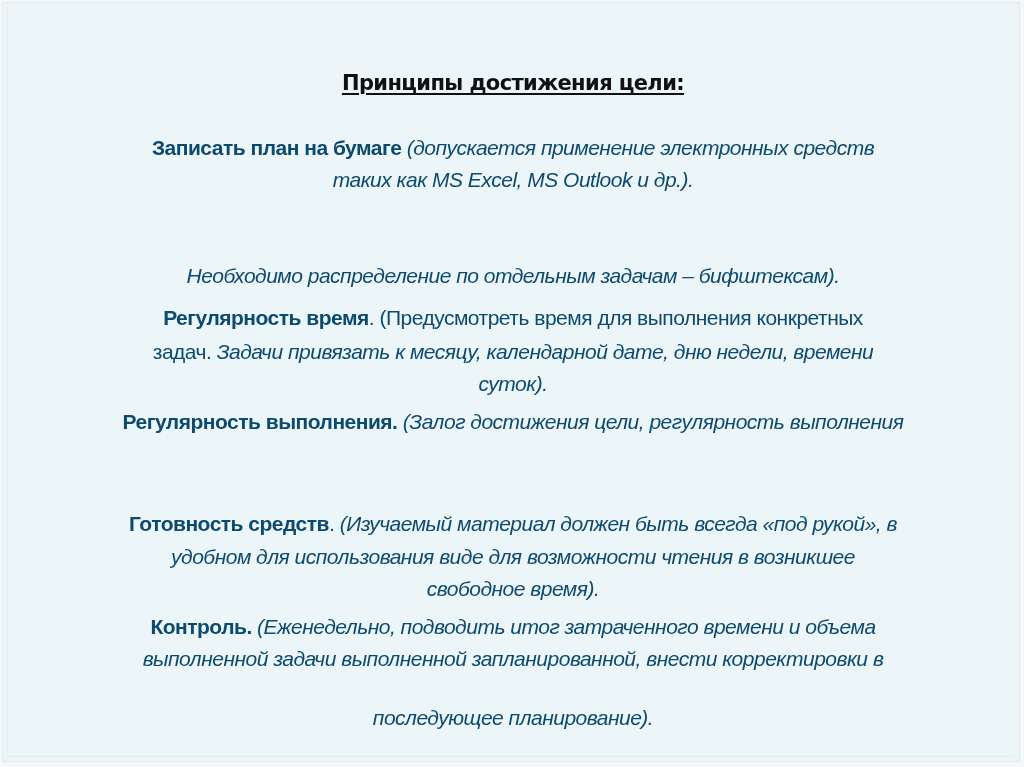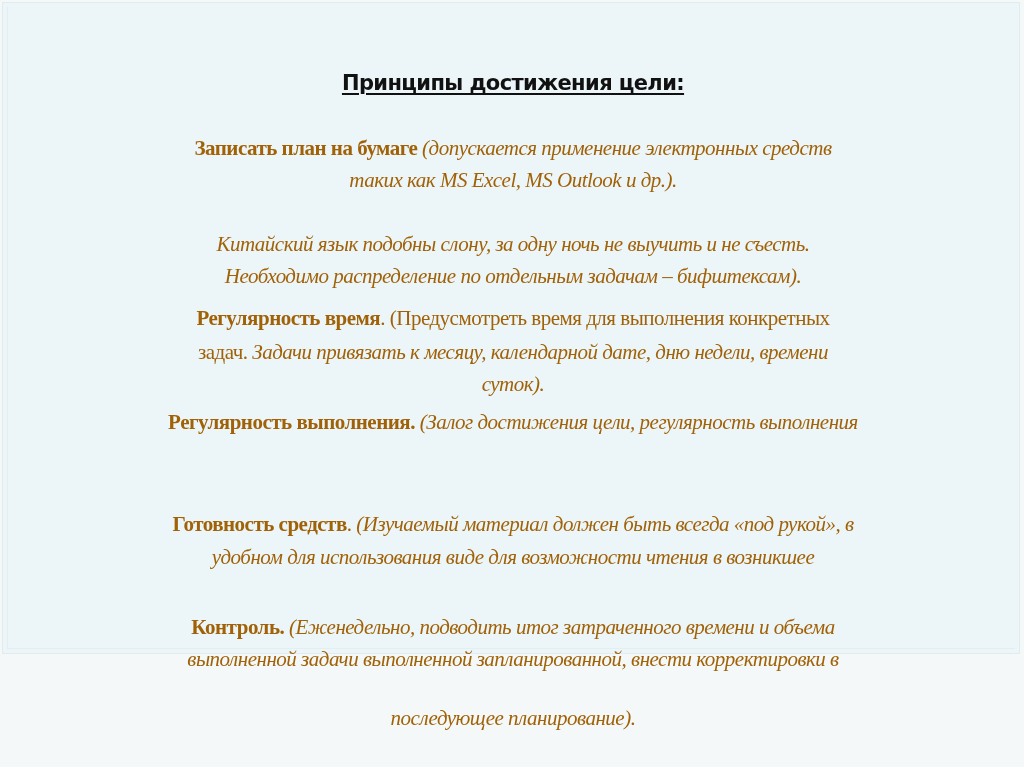--- a/index.html
+++ b/index.html
@@ -8,21 +8,21 @@
       width: 1024px;
       height: 767px;
       overflow: hidden;
       background: #f4f8f9;
     }
     .slide {
       position: absolute;
       left: 2px;
       top: 2px;
       width: 1018px;
-      height: 652px;
+      height: 760px;
       background: #ecf5f8;
       border: 1px solid #e2ecef;
       box-sizing: border-box;
     }
     .inner-frame {
       position: absolute;
       left: 4px;
       top: 4px;
       right: 4px;
       bottom: 4px;
@@ -43,24 +43,24 @@
       color: #111111;
       text-decoration: underline;
       text-decoration-thickness: 2px;
       text-underline-offset: 3px;
     }
     .line {
       position: absolute;
       left: 0;
       width: 1020px;
       text-align: center;
-      font-family: Liberation Serif, serif;
+      font-family: Liberation Sans, sans-serif;
       font-size: 21px;
       letter-spacing: -0.5px;
-      color: #a16207;
+      color: #0c4a6e;
       white-space: nowrap;
       line-height: 30px;
     }
     .b { font-weight: bold; }
     .i { font-style: italic; }
     .r { font-style: normal; font-weight: normal; }
   </style>
 </head>
 <body>
 
@@ -69,23 +69,20 @@
 
   <div class="title">Принципы достижения цели:</div>
 
   <div class="line" style="top:130px">
     <span class="b">Записать план на бумаге</span><span class="i"> (допускается применение электронных средств</span>
   </div>
   <div class="line" style="top:162px">
     <span class="i">таких как MS Excel, MS Outlook и др.).</span>
   </div>
 
-  <div class="line" style="top:226px">
-    <span class="i">Китайский язык подобны слону, за одну ночь не выучить и не съесть.</span>
-  </div>
   <div class="line" style="top:258px">
     <span class="i">Необходимо распределение по отдельным задачам – бифштексам).</span>
   </div>
 
   <div class="line" style="top:300px">
     <span class="b">Регулярность время</span><span class="r">. (Предусмотреть время для выполнения конкретных</span>
   </div>
   <div class="line" style="top:334px">
     <span class="r">задач. </span><span class="i">Задачи привязать к месяцу, календарной дате, дню недели, времени</span>
   </div>
@@ -96,20 +93,23 @@
   <div class="line" style="top:404px">
     <span class="b">Регулярность выполнения.</span><span class="i"> (Залог достижения цели, регулярность выполнения</span>
   </div>
 
   <div class="line" style="top:506px">
     <span class="b">Готовность средств</span><span class="r">. </span><span class="i">(Изучаемый материал должен быть всегда «под рукой», в</span>
   </div>
   <div class="line" style="top:539px">
     <span class="i">удобном для использования виде для возможности чтения в возникшее</span>
   </div>
+  <div class="line" style="top:571px">
+    <span class="i">свободное время).</span>
+  </div>
 
   <div class="line" style="top:609px">
     <span class="b">Контроль.</span><span class="i"> (Еженедельно, подводить итог затраченного времени и объема</span>
   </div>
   <div class="line" style="top:641px">
     <span class="i">выполненной задачи выполненной запланированной, внести корректировки в</span>
   </div>
   <div class="line" style="top:700px">
     <span class="i">последующее планирование).</span>
   </div>

